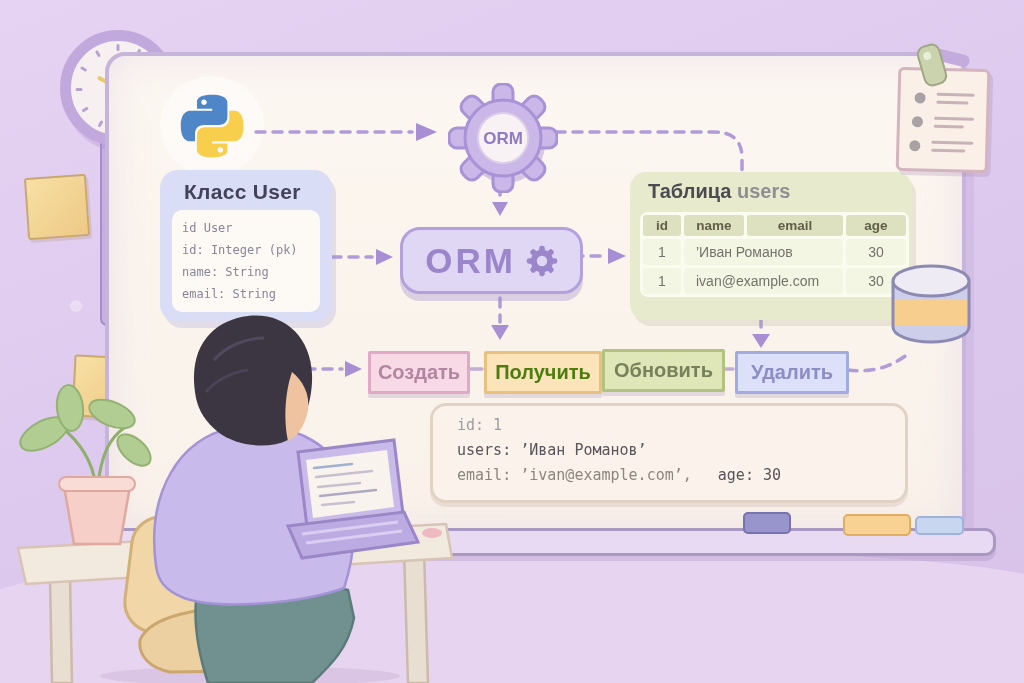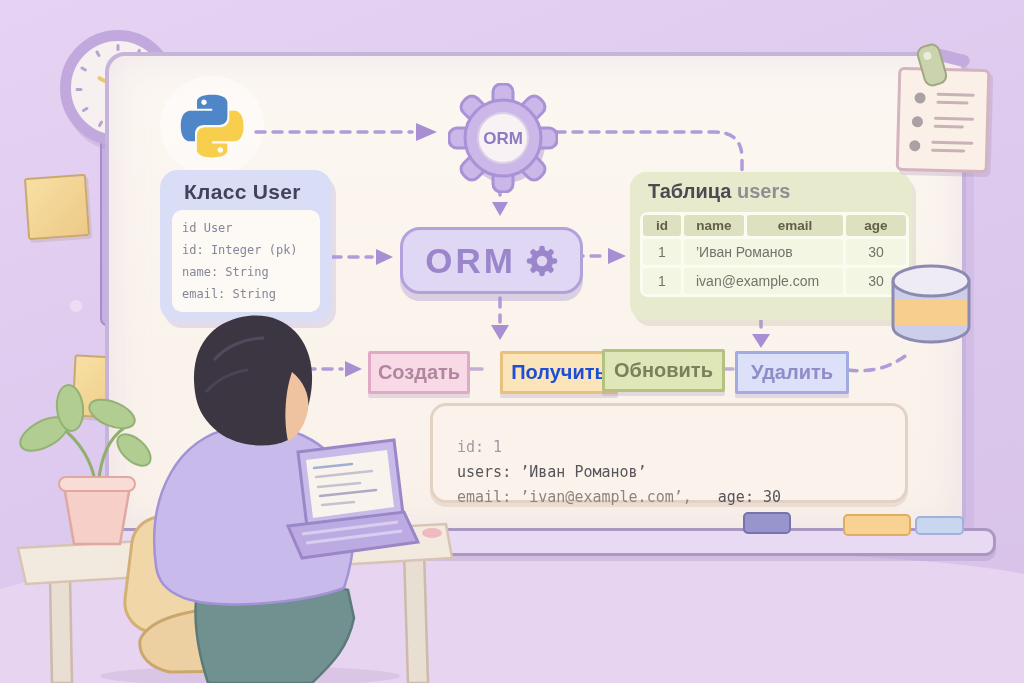--- a/index.html
+++ b/index.html
@@ -59,27 +59,27 @@
   
   .gear-wrap{position:absolute;left:448px;top:83px;width:110px;height:110px;}
   .orm-btn{position:absolute;left:400px;top:227px;width:177px;height:61px;background:#dfd7f4;
     border:3.5px solid #b2a1dd;border-radius:20px;box-shadow:0 7px 0 rgba(160,140,205,.35);
     display:flex;align-items:center;justify-content:center;gap:10px;cursor:pointer;}
   .orm-btn span{font-size:35px;font-weight:bold;color:#9b86cb;letter-spacing:3px;}
   
   .crud{position:absolute;height:37px;border-radius:2px;display:flex;align-items:center;justify-content:center;
     font-size:20px;font-weight:bold;box-shadow:0 4px 0 rgba(160,140,180,.25);cursor:pointer;white-space:nowrap;}
   .crud.create{left:368px;top:351px;width:96px;background:#f8dae6;border:3px solid #e0a9c6;color:#b286a0;}
-  .crud.read{left:500px;top:351px;width:112px;background:#fbe4b9;border:3px solid #e9c17e;color:#1d4ed8;}
+  .crud.read{left:484px;top:351px;width:112px;background:#fbe4b9;border:3px solid #e9c17e;color:#4d7c0f;}
   .crud.update{left:602px;top:349px;width:117px;background:#dfe6b8;border:3px solid #b2c381;color:#78815b;}
   .crud.delete{left:735px;top:351px;width:108px;background:#dce0f8;border:3px solid #a2ace2;color:#8f8dc6;}
   
   .record{position:absolute;left:430px;top:403px;width:478px;height:100px;background:#fbf3eb;
     border:3px solid #e2d2c4;border-radius:16px;box-shadow:0 4px 0 rgba(190,165,150,.25);
-    padding:29px 0 0 24px;box-sizing:border-box;font-family:"DejaVu Sans Mono",monospace;font-size:15px;}
+    padding:7px 0 0 24px;box-sizing:border-box;font-family:"DejaVu Sans Mono",monospace;font-size:15px;}
   .record .l1{color:#9c9ca2;line-height:25px;}
   .record .l2{color:#57555a;line-height:25px;}
   .record .l3{color:#595650;line-height:25px;}
   .record .l3 .mail{color:#8d867e;}
   .record .l3 .age{margin-left:26px;color:#57555a;}
   svg{display:block;}
   .overlay{position:absolute;left:0;top:0;pointer-events:none;}
 </style>
 </head>
 <body>

